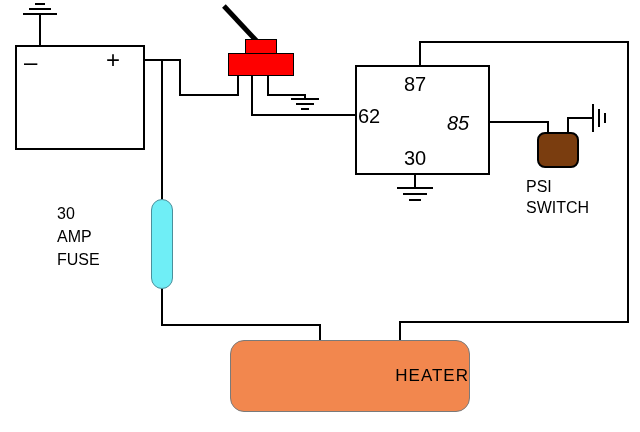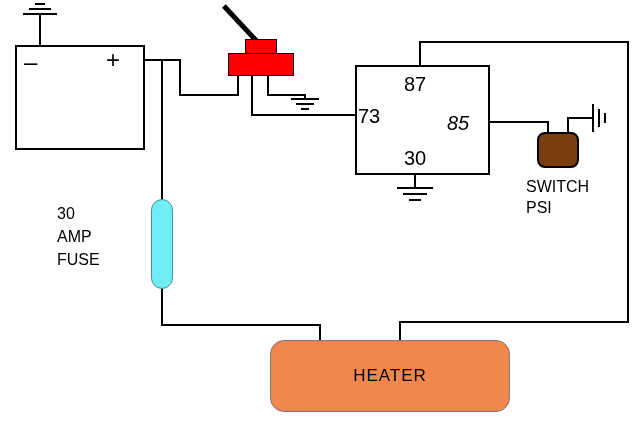--- a/index.html
+++ b/index.html
@@ -24,21 +24,21 @@
   #sw-top{position:absolute;left:245px;top:39px;width:32px;height:15px;border:1px solid #000;box-sizing:border-box;}
   #sw-lever{position:absolute;left:258px;top:40px;width:50px;height:5px;background:#000;
     transform:rotate(-133deg);transform-origin:0 50%;}
   #fuse{position:absolute;left:151px;top:199px;width:22px;height:90px;border-radius:11px;
     border:1px solid #4b8f9b;box-sizing:border-box;}
   #fuse-label{left:57px;top:202px;font-size:16px;line-height:23px;}
   #psi{position:absolute;left:537px;top:132px;width:42px;height:36px;border-radius:8px;
     border:2px solid #000;box-sizing:border-box;}
   #psi-label{left:526px;top:176px;font-size:16px;line-height:21px;}
   #heater{position:absolute;left:230px;top:340px;width:240px;height:72px;border-radius:14px;
-    border:1px solid #7a7a7a;box-sizing:border-box;display:flex;align-items:center;justify-content:center;margin-left:40px;}
+    border:1px solid #7a7a7a;box-sizing:border-box;display:flex;align-items:center;justify-content:flex-end;}
   #heater-label{font-size:17px;letter-spacing:1px;}
 </style>
 </head>
 <body>
 
 <div id="stage">
 
   <div class="w" style="left:145px;top:59px;width:36px;height:2px;"></div>
   <div class="w" style="left:179px;top:94px;width:60px;height:2px;"></div>
   <div class="w" style="left:267px;top:94px;width:38px;height:2px;"></div>
@@ -94,34 +94,34 @@
   <div id="pos" class="lbl">+</div>
 
   <div>
     <div id="sw-lever"></div>
     <div id="sw-top" style="background: rgb(254, 0, 0);"></div>
     <div id="sw-body" style="background: rgb(254, 0, 0);"></div>
   </div>
 
   <div id="relay" class="box"></div>
   <div id="pin87" class="lbl pin">87</div>
-  <div id="pin86" class="lbl pin">73</div>
+  <div id="pin86" class="lbl pin">62</div>
   <div id="pin85" class="lbl pin">85</div>
   <div id="pin30" class="lbl pin">30</div>
 
   <div id="fuse" style="background: rgb(111, 238, 246);"></div>
   <div id="fuse-label" class="lbl">
     <div>30</div>
     <div>AMP</div>
     <div>FUSE</div>
   </div>
 
   <div id="psi" style="background: rgb(122, 61, 15);"></div>
   <div id="psi-label" class="lbl">
+    <div>PSI</div>
     <div>SWITCH</div>
-    <div>PSI</div>
   </div>
 
   <div id="heater" style="background: rgb(242, 135, 78);">
     <span id="heater-label">HEATER</span>
   </div>
 
 </div>
 
 </body></html>

